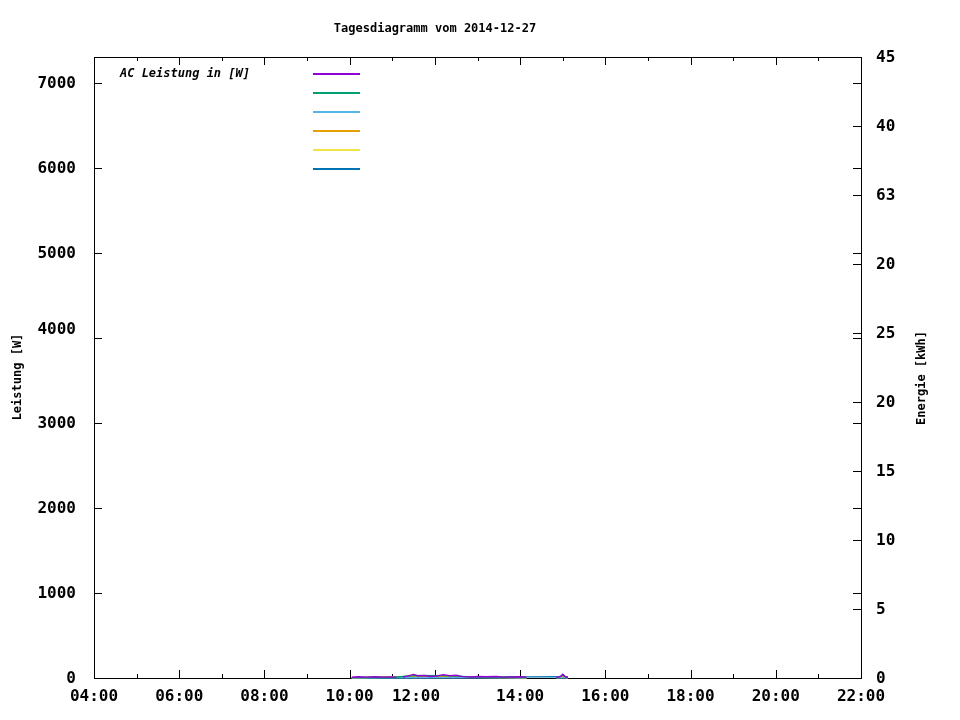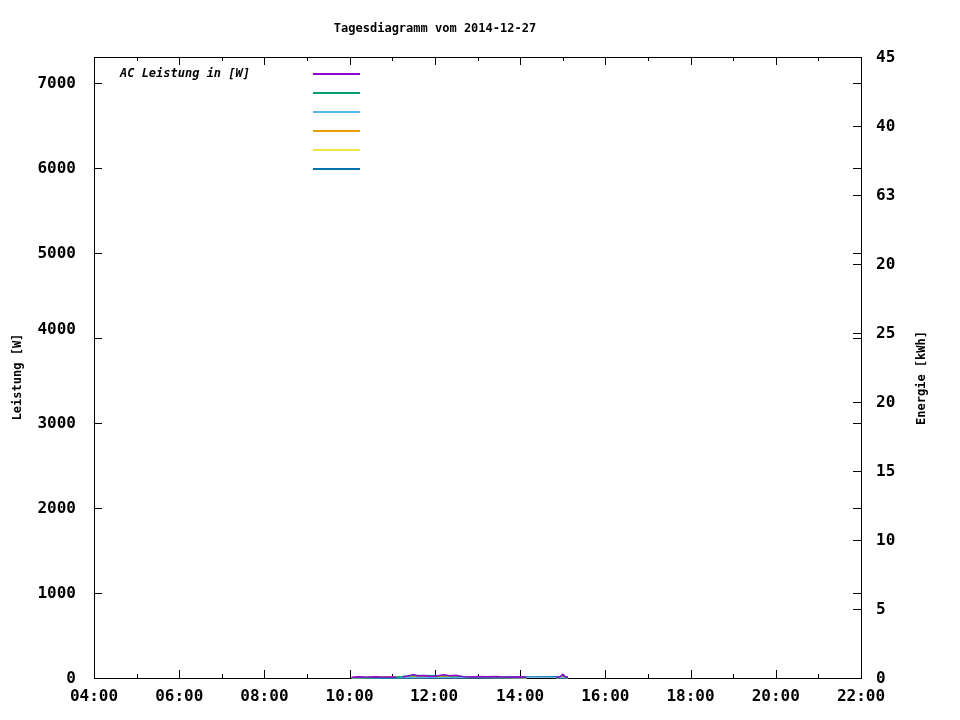--- a/index.html
+++ b/index.html
@@ -142,21 +142,21 @@
       <div class="tick-label y2tick" style="top: 395px;">20</div>
       <div class="tick-label y2tick" style="top: 326px;">25</div>
       <div class="tick-label y2tick" style="top: 257px;">20</div>
       <div class="tick-label y2tick" style="top: 188px;">63</div>
       <div class="tick-label y2tick" style="top: 119px;">40</div>
       <div class="tick-label y2tick" style="top: 50px;">45</div>
       <div class="tick-label xtick" style="left: 62px;">04:00</div>
       <div class="tick-label xtick" style="left: 147.222px;">06:00</div>
       <div class="tick-label xtick" style="left: 232.444px;">08:00</div>
       <div class="tick-label xtick" style="left: 317.667px;">10:00</div>
-      <div class="tick-label xtick" style="left: 402px;">12:00</div>
+      <div class="tick-label xtick" style="left: 384px;">12:00</div>
       <div class="tick-label xtick" style="left: 488.111px;">14:00</div>
       <div class="tick-label xtick" style="left: 573.333px;">16:00</div>
       <div class="tick-label xtick" style="left: 658.556px;">18:00</div>
       <div class="tick-label xtick" style="left: 743.778px;">20:00</div>
       <div class="tick-label xtick" style="left: 829px;">22:00</div>
     </div>
 
   <div>
     <div class="legend-row r1">
       <span class="legend-label">AC Leistung in [W]</span>

